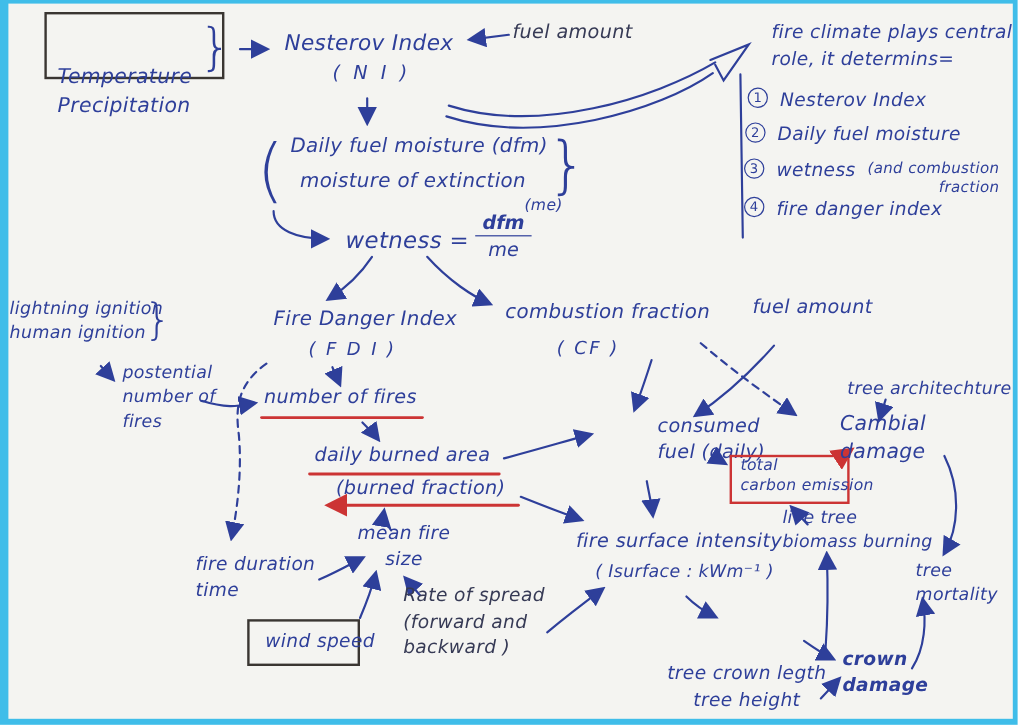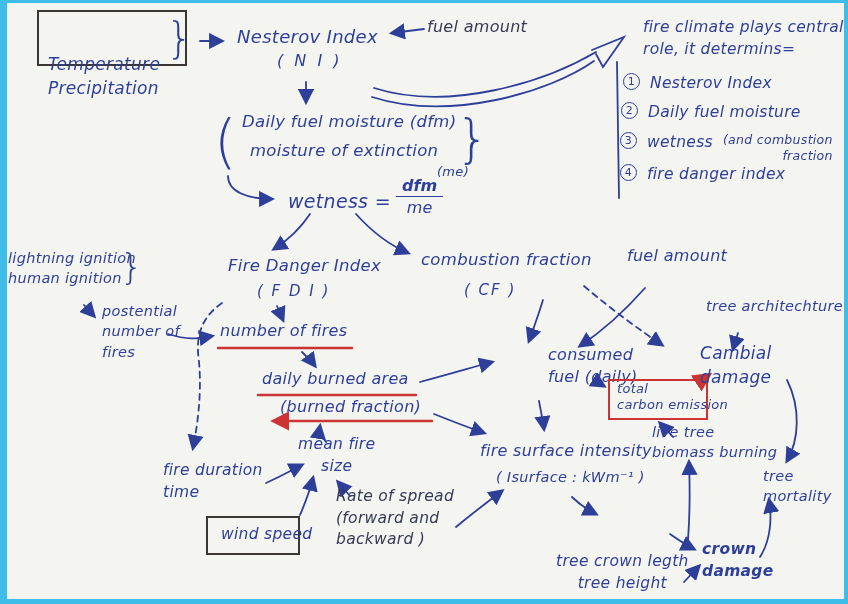--- a/index.html
+++ b/index.html
@@ -185,21 +185,21 @@
  backward )</div>
 
   <div class="hw" style="left:504px; top:344px; font-size:16px;margin-left:44px;">consumed
 fuel (daily)</div>
   <div class="red-box" style="left:608px; top:379px; width:100px; height:41px;"></div>
   <div class="hw" style="left:617px; top:381px; font-size:13px; line-height:1.25;">total
 carbon emission</div>
   <div class="hw" style="left:652px; top:422px; font-size:14.5px;">live tree
 biomass burning</div>
 
-  <div class="hw" style="left:706px; top:296px; font-size:14.5px;">tree architechture</div>
+  <div class="hw" style="left:706px; top:314px; font-size:14.5px;">tree architechture</div>
   <div class="hw" style="left:700px; top:342px; font-size:17px;">Cambial damage</div>
   <div class="hw" style="left:763px; top:466px; font-size:14.5px;">tree mortality</div>
 
   <div class="hw" style="left:480px; top:440px; font-size:16px;">fire surface intensity</div>
   <div class="hw" style="left:496px; top:467px; font-size:14.5px;">( Isurface : kWm⁻¹ )</div>
   <div class="hw" style="left:702px; top:539px; font-size:15.5px; font-weight:bold;">crown
 damage</div>
   <div class="hw" style="left:556px; top:551px; font-size:15.5px; text-align:center;">tree crown legth
 tree height</div>
 </div>

